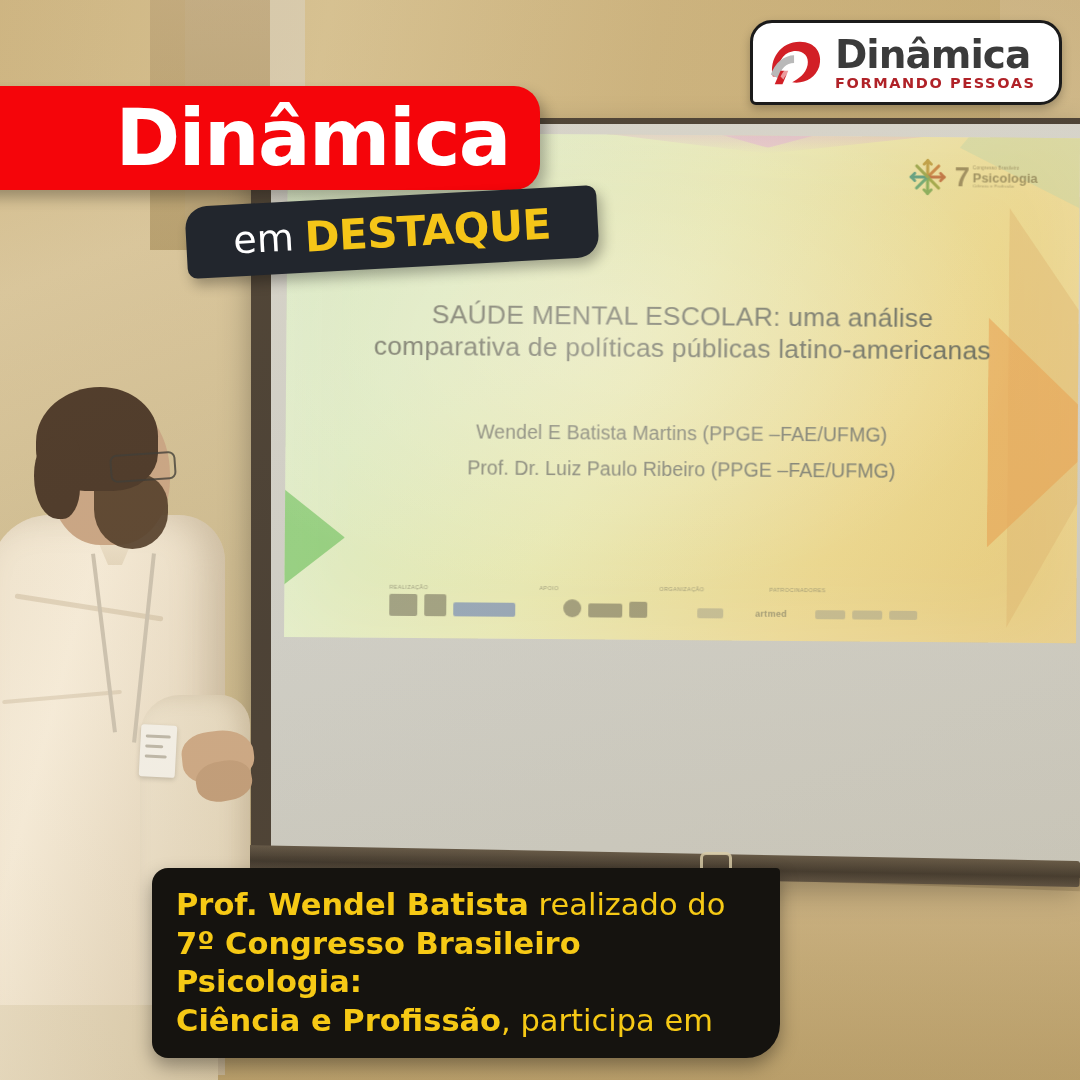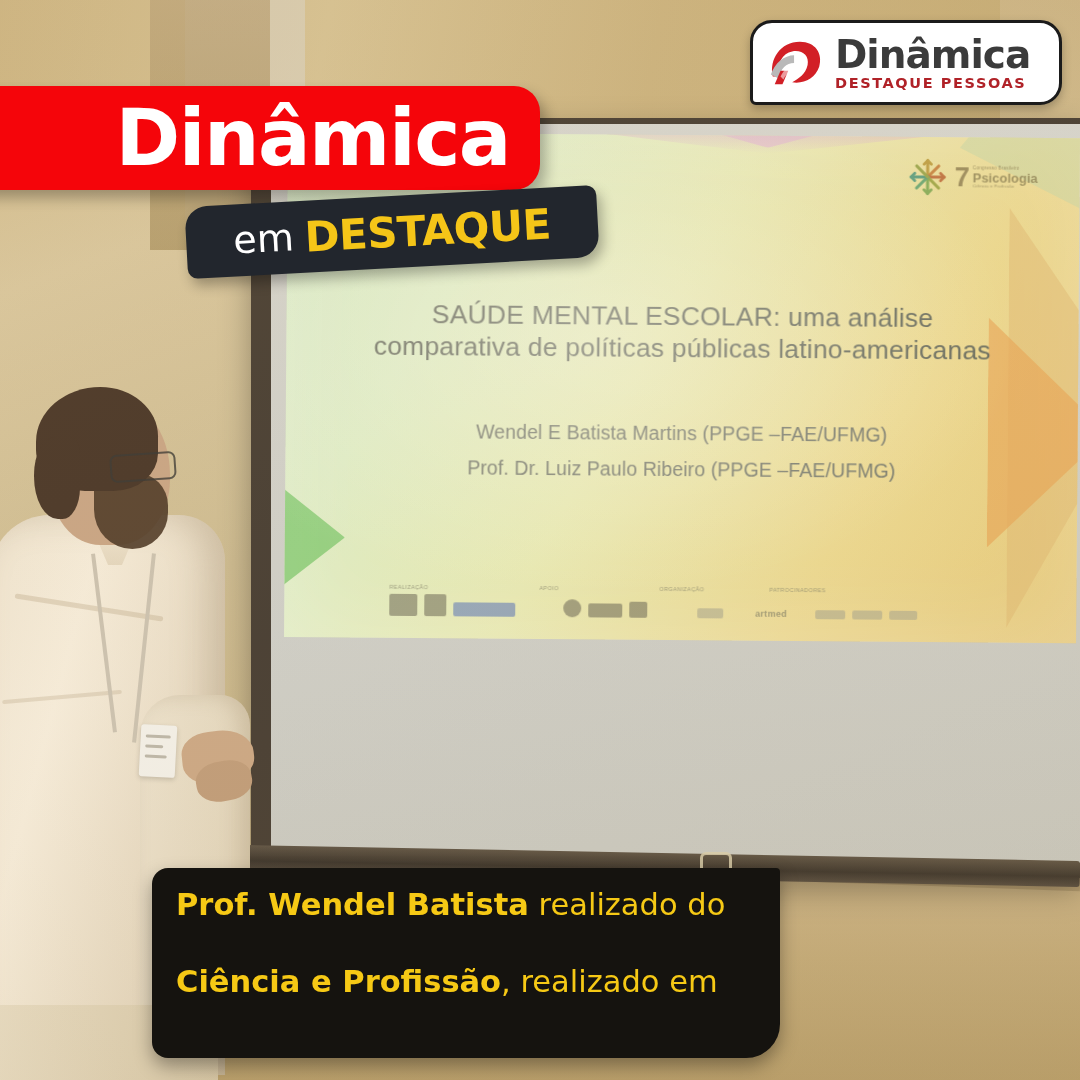--- a/index.html
+++ b/index.html
@@ -627,25 +627,25 @@
 
   <div class="logo-pill">
     <svg class="logo-mark" viewBox="0 0 64 60">
       <path d="M8 44 C4 26, 16 8, 36 8 C52 8, 60 20, 56 34 C52 46, 40 52, 28 50 C34 46, 42 42, 44 32 C46 22, 38 16, 28 18 C18 20, 12 30, 14 44 Z" fill="#d21f26"></path>
       <path d="M6 42 C10 30, 20 22, 30 22 L30 30 C22 30, 16 36, 14 46 Z" fill="#b9b9b9"></path>
       <path d="M18 52 L10 52 L16 38 L24 38 Z" fill="#d21f26"></path>
       <path d="M16 44 C20 36, 26 31, 33 30 L33 36 C27 37, 22 41, 19 47 Z" fill="#ffffff" opacity=".55"></path>
     </svg>
     <div class="logo-words">
       <span class="logo-word-main">Dinâmica</span>
-      <span class="logo-word-sub">DESTAQUE PESSOAS</span>
+      <span class="logo-word-sub">FORMANDO PESSOAS</span>
     </div>
   </div>
 
   <div class="caption">
     <div class="caption-text">
       <b>Prof. Wendel Batista</b><span> realizado do</span><br>
-      <br>
-      <b>Ciência e Profissão</b><span>, realizado em</span><br>
+      <b>7º Congresso Brasileiro Psicologia:</b><br>
+      <b>Ciência e Profissão</b><span>, participa em</span><br>
     </div>
   </div>
 
 </div>
 
 </body></html>

